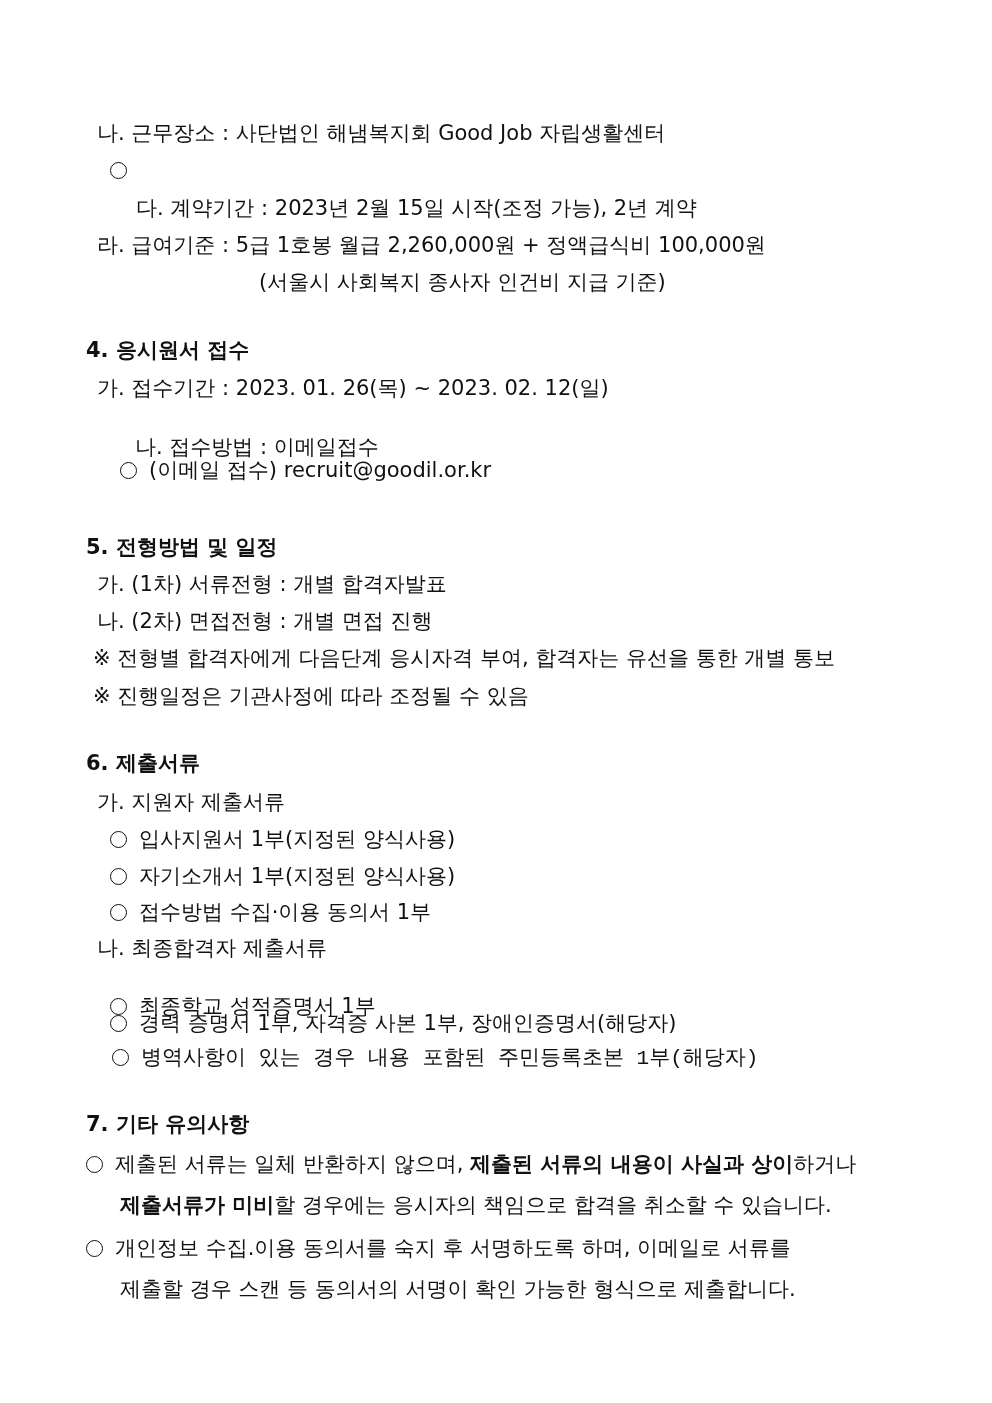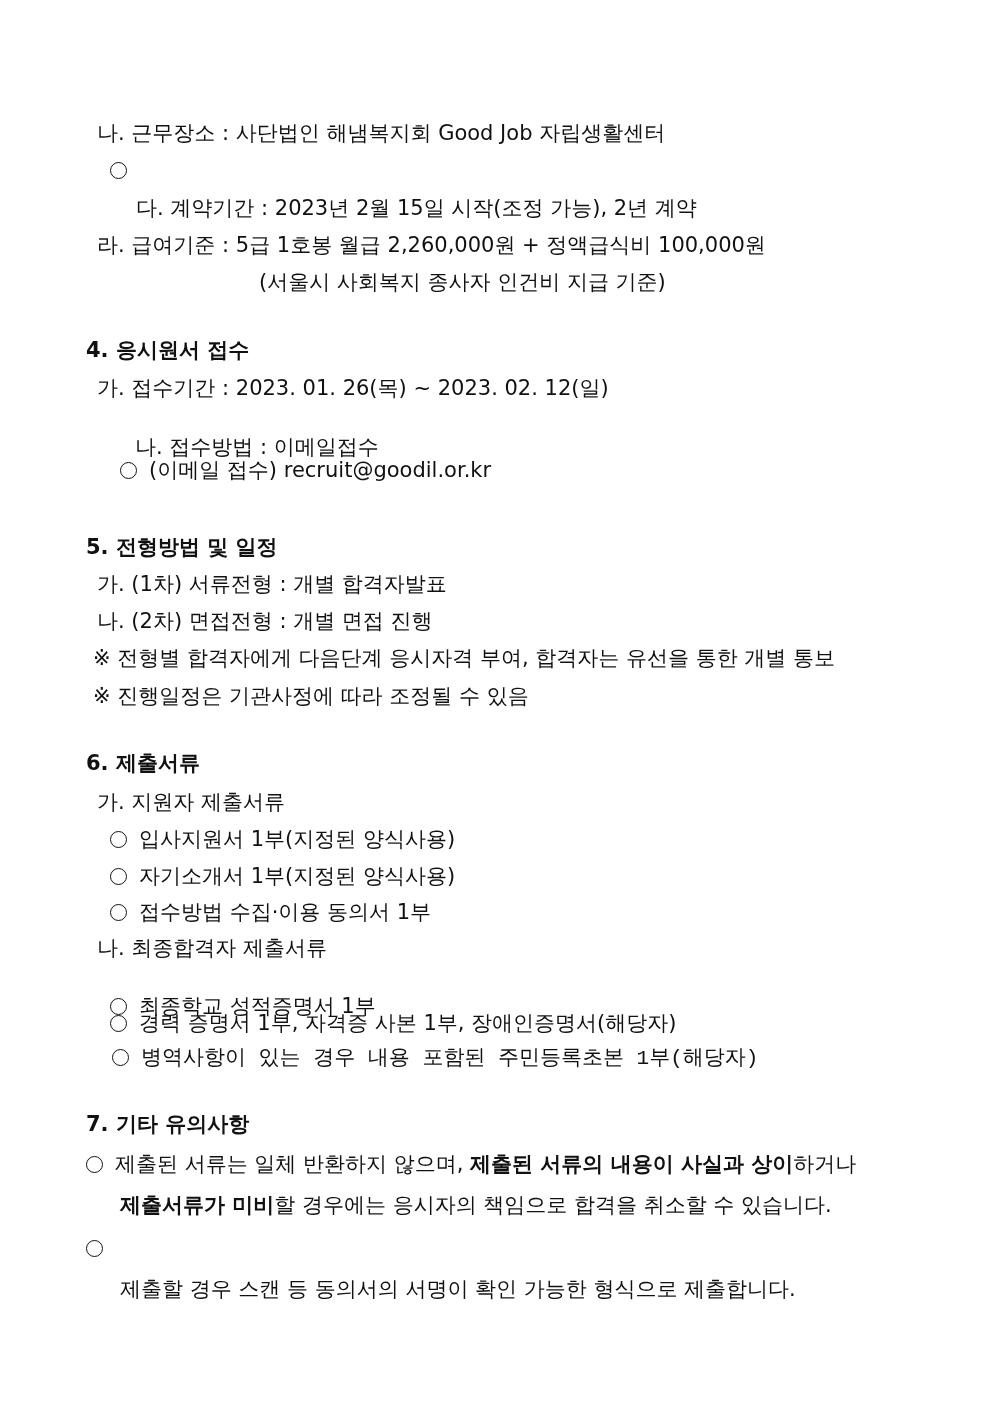--- a/index.html
+++ b/index.html
@@ -37,14 +37,14 @@
 <div class="ln" style="left:110px;top:862px;"><span class="circ"></span><span>자기소개서 1부(지정된 양식사용)</span></div>
 <div class="ln" style="left:110px;top:898px;"><span class="circ"></span><span>접수방법 수집·이용 동의서 1부</span></div>
 <div class="ln" style="left:97px;top:934px;">나. 최종합격자 제출서류</div>
 <div class="ln" style="left:110px;top:971px;margin-top:21px;"><span class="circ"></span><span>최종학교 성적증명서 1부</span></div>
 <div class="ln" style="left:110px;top:1009px;"><span class="circ"></span><span>경력 증명서 1부, 자격증 사본 1부, 장애인증명서(해당자)</span></div>
 <div class="ln" style="left:112px;top:1045px;font-family:Liberation Mono, monospace;"><span class="circ"></span><span>병역사항이 있는 경우 내용 포함된 주민등록초본 1부(해당자)</span></div>
 
 <div class="ln h" style="left:86px;top:1110px;">7. 기타 유의사항</div>
 <div class="ln" style="left:86px;top:1150px;"><span class="circ"></span><span>제출된 서류는 일체 반환하지 않으며, </span><span class="b">제출된 서류의 내용이 사실과 상이</span><span>하거나</span></div>
 <div class="ln" style="left:120px;top:1191px;"><span class="b">제출서류가 미비</span><span>할 경우에는 응시자의 책임으로 합격을 취소할 수 있습니다.</span></div>
-<div class="ln" style="left:86px;top:1234px;"><span class="circ"></span></div>
+<div class="ln" style="left:86px;top:1234px;"><span class="circ"></span><span>개인정보 수집.이용 동의서를 숙지 후 서명하도록 하며, 이메일로 서류를</span></div>
 <div class="ln" style="left:120px;top:1275px;">제출할 경우 스캔 등 동의서의 서명이 확인 가능한 형식으로 제출합니다.</div>
 
 </body></html>

